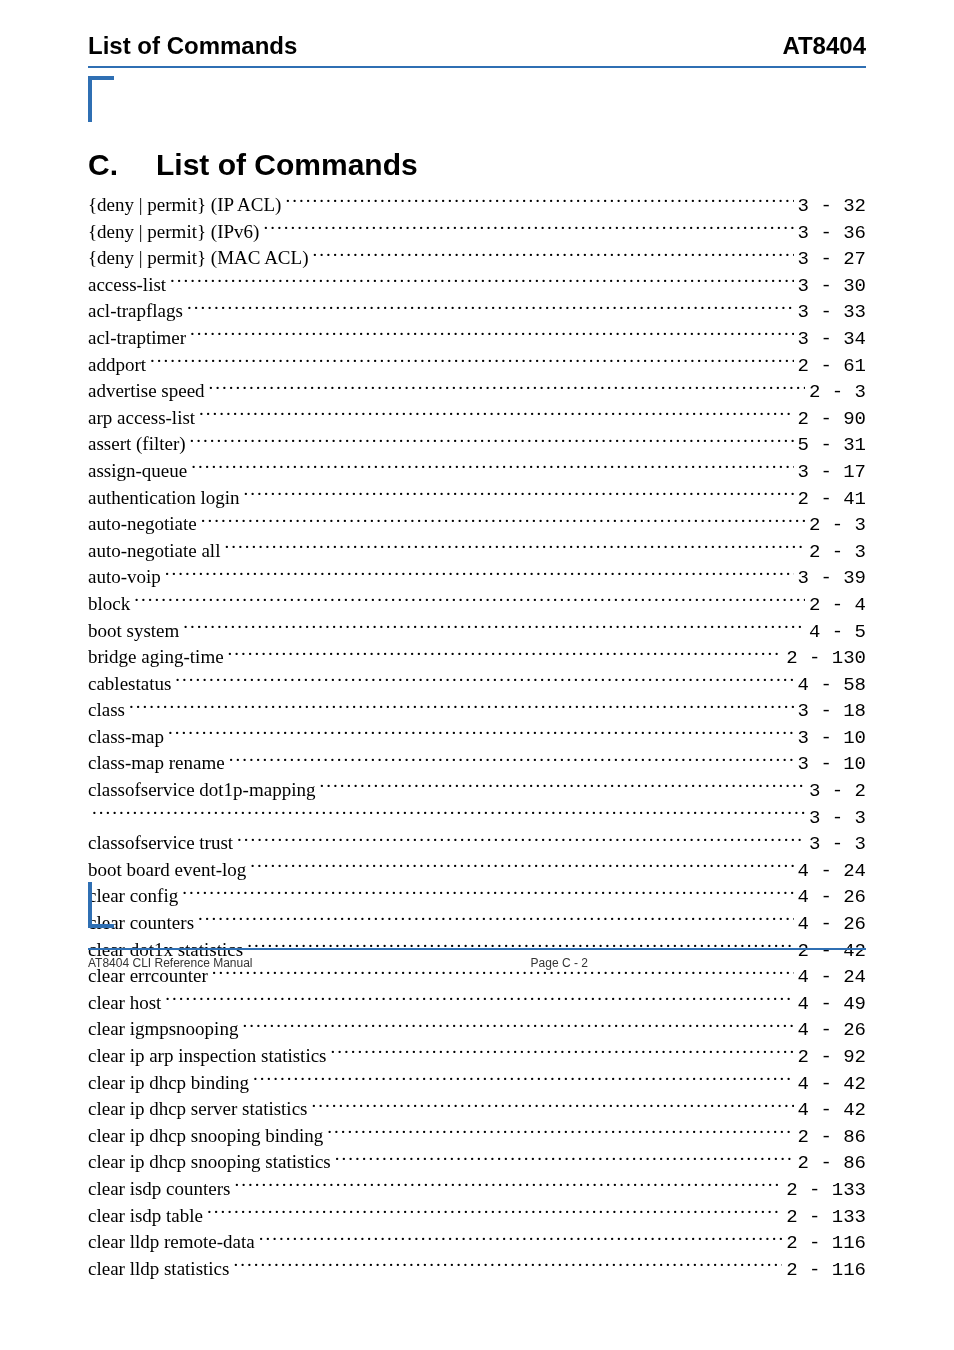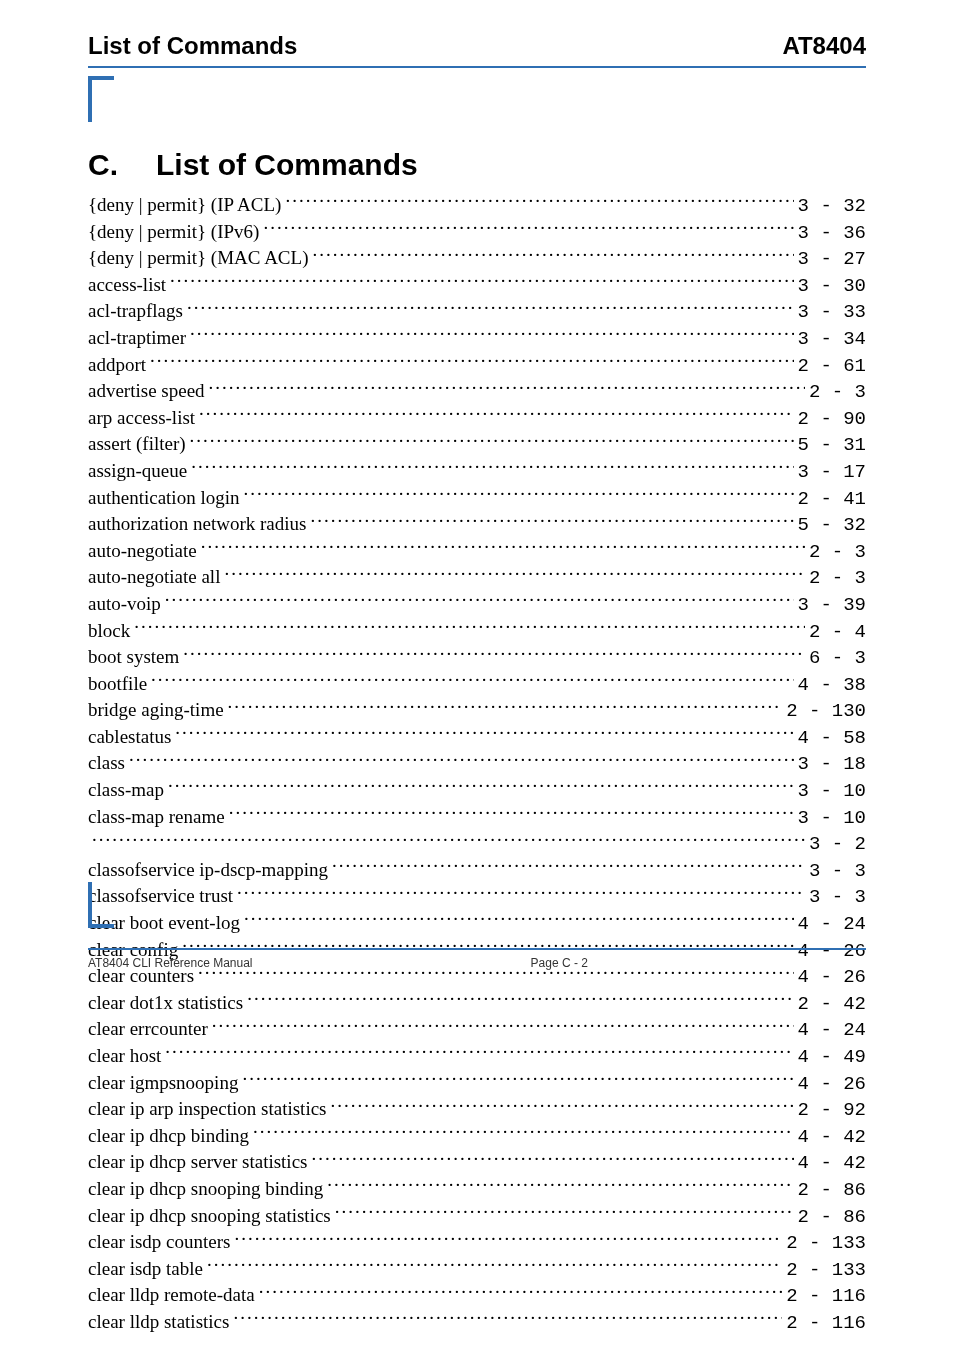--- a/index.html
+++ b/index.html
@@ -94,25 +94,20 @@
         <span class="toc-label">assign-queue</span>
         <span class="toc-dots"></span>
         <span class="toc-page">3 - 17</span>
       </div>
       <div class="toc-row">
         <span class="toc-label">authentication login</span>
         <span class="toc-dots"></span>
         <span class="toc-page">2 - 41</span>
       </div>
       <div class="toc-row">
-        <span class="toc-label">authorization network radius</span>
-        <span class="toc-dots"></span>
-        <span class="toc-page">5 - 32</span>
-      </div>
-      <div class="toc-row">
         <span class="toc-label">auto-negotiate</span>
         <span class="toc-dots"></span>
         <span class="toc-page">2 - 3</span>
       </div>
       <div class="toc-row">
         <span class="toc-label">auto-negotiate all</span>
         <span class="toc-dots"></span>
         <span class="toc-page">2 - 3</span>
       </div>
       <div class="toc-row">
@@ -121,26 +116,21 @@
         <span class="toc-page">3 - 39</span>
       </div>
       <div class="toc-row">
         <span class="toc-label">block</span>
         <span class="toc-dots"></span>
         <span class="toc-page">2 - 4</span>
       </div>
       <div class="toc-row">
         <span class="toc-label">boot system</span>
         <span class="toc-dots"></span>
-        <span class="toc-page">6 - 3</span>
-      </div>
-      <div class="toc-row">
-        <span class="toc-label">bootfile</span>
-        <span class="toc-dots"></span>
-        <span class="toc-page">4 - 38</span>
+        <span class="toc-page">4 - 5</span>
       </div>
       <div class="toc-row">
         <span class="toc-label">bridge aging-time</span>
         <span class="toc-dots"></span>
         <span class="toc-page">2 - 130</span>
       </div>
       <div class="toc-row">
         <span class="toc-label">cablestatus</span>
         <span class="toc-dots"></span>
         <span class="toc-page">4 - 58</span>
@@ -154,35 +144,35 @@
         <span class="toc-label">class-map</span>
         <span class="toc-dots"></span>
         <span class="toc-page">3 - 10</span>
       </div>
       <div class="toc-row">
         <span class="toc-label">class-map rename</span>
         <span class="toc-dots"></span>
         <span class="toc-page">3 - 10</span>
       </div>
       <div class="toc-row">
+        <span class="toc-label">classofservice dot1p-mapping</span>
         <span class="toc-dots"></span>
         <span class="toc-page">3 - 2</span>
       </div>
       <div class="toc-row">
-        <span class="toc-label">classofservice ip-dscp-mapping</span>
         <span class="toc-dots"></span>
         <span class="toc-page">3 - 3</span>
       </div>
       <div class="toc-row">
         <span class="toc-label">classofservice trust</span>
         <span class="toc-dots"></span>
         <span class="toc-page">3 - 3</span>
       </div>
       <div class="toc-row">
-        <span class="toc-label">clear boot event-log</span>
+        <span class="toc-label">boot board event-log</span>
         <span class="toc-dots"></span>
         <span class="toc-page">4 - 24</span>
       </div>
       <div class="toc-row">
         <span class="toc-label">clear config</span>
         <span class="toc-dots"></span>
         <span class="toc-page">4 - 26</span>
       </div>
       <div class="toc-row">
         <span class="toc-label">clear counters</span>

